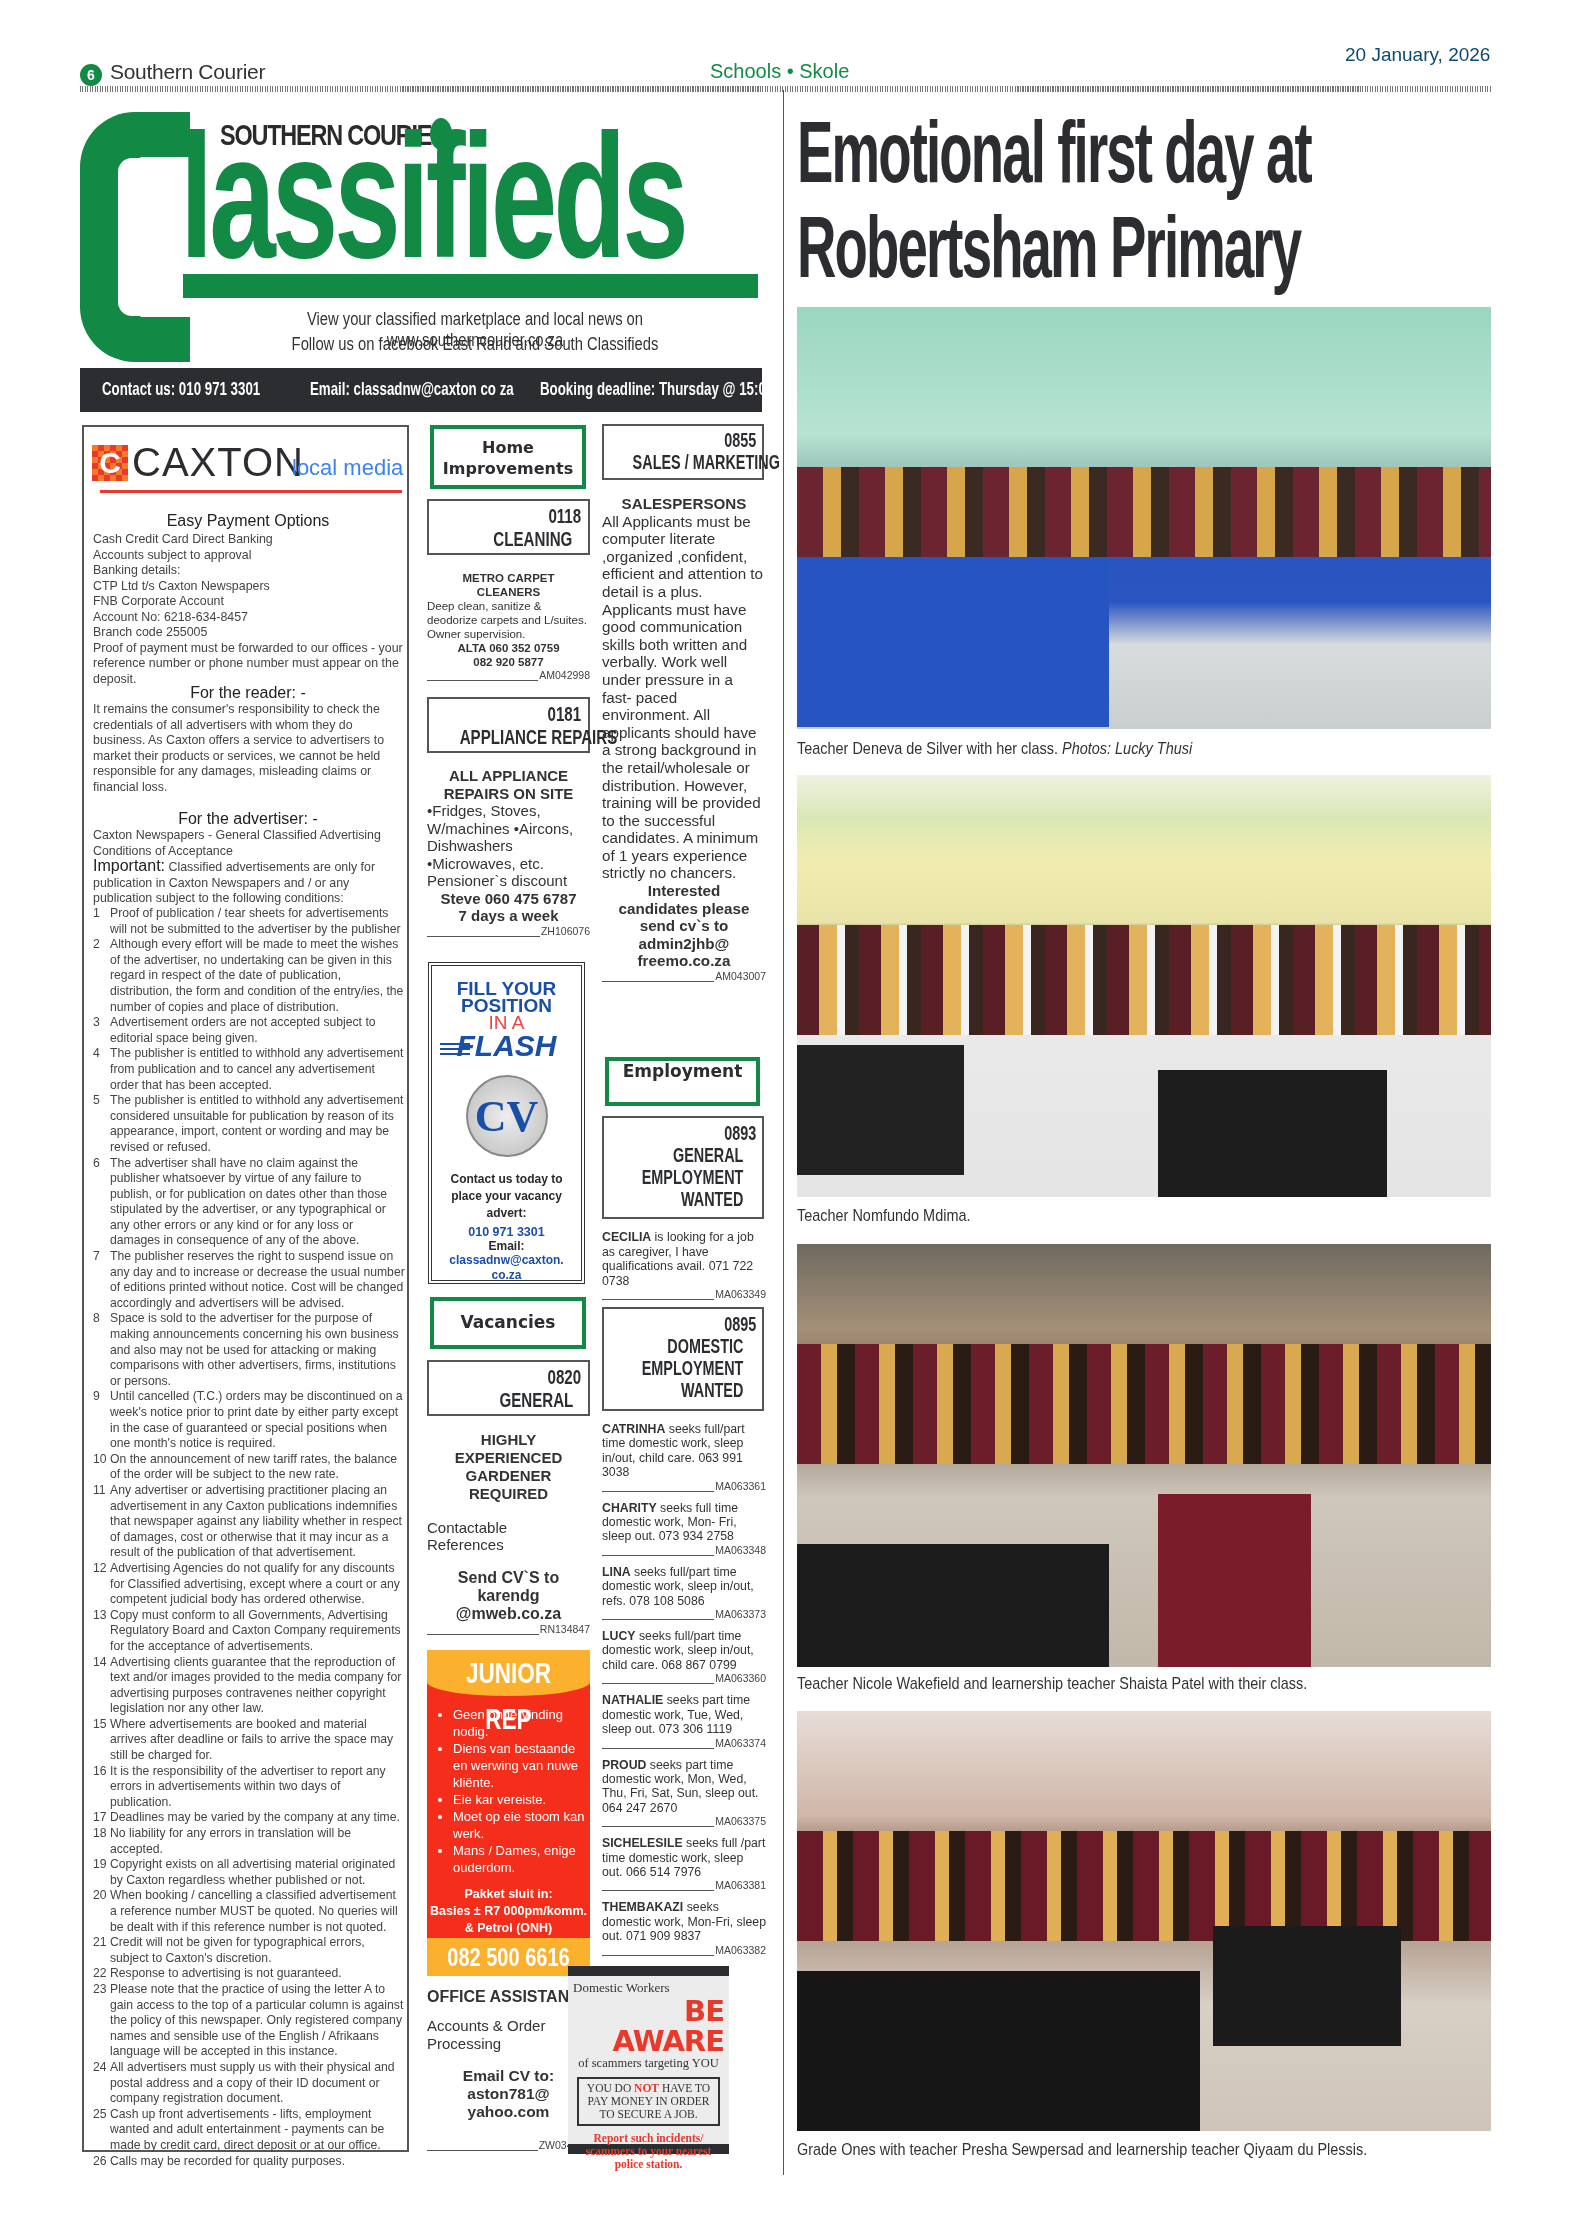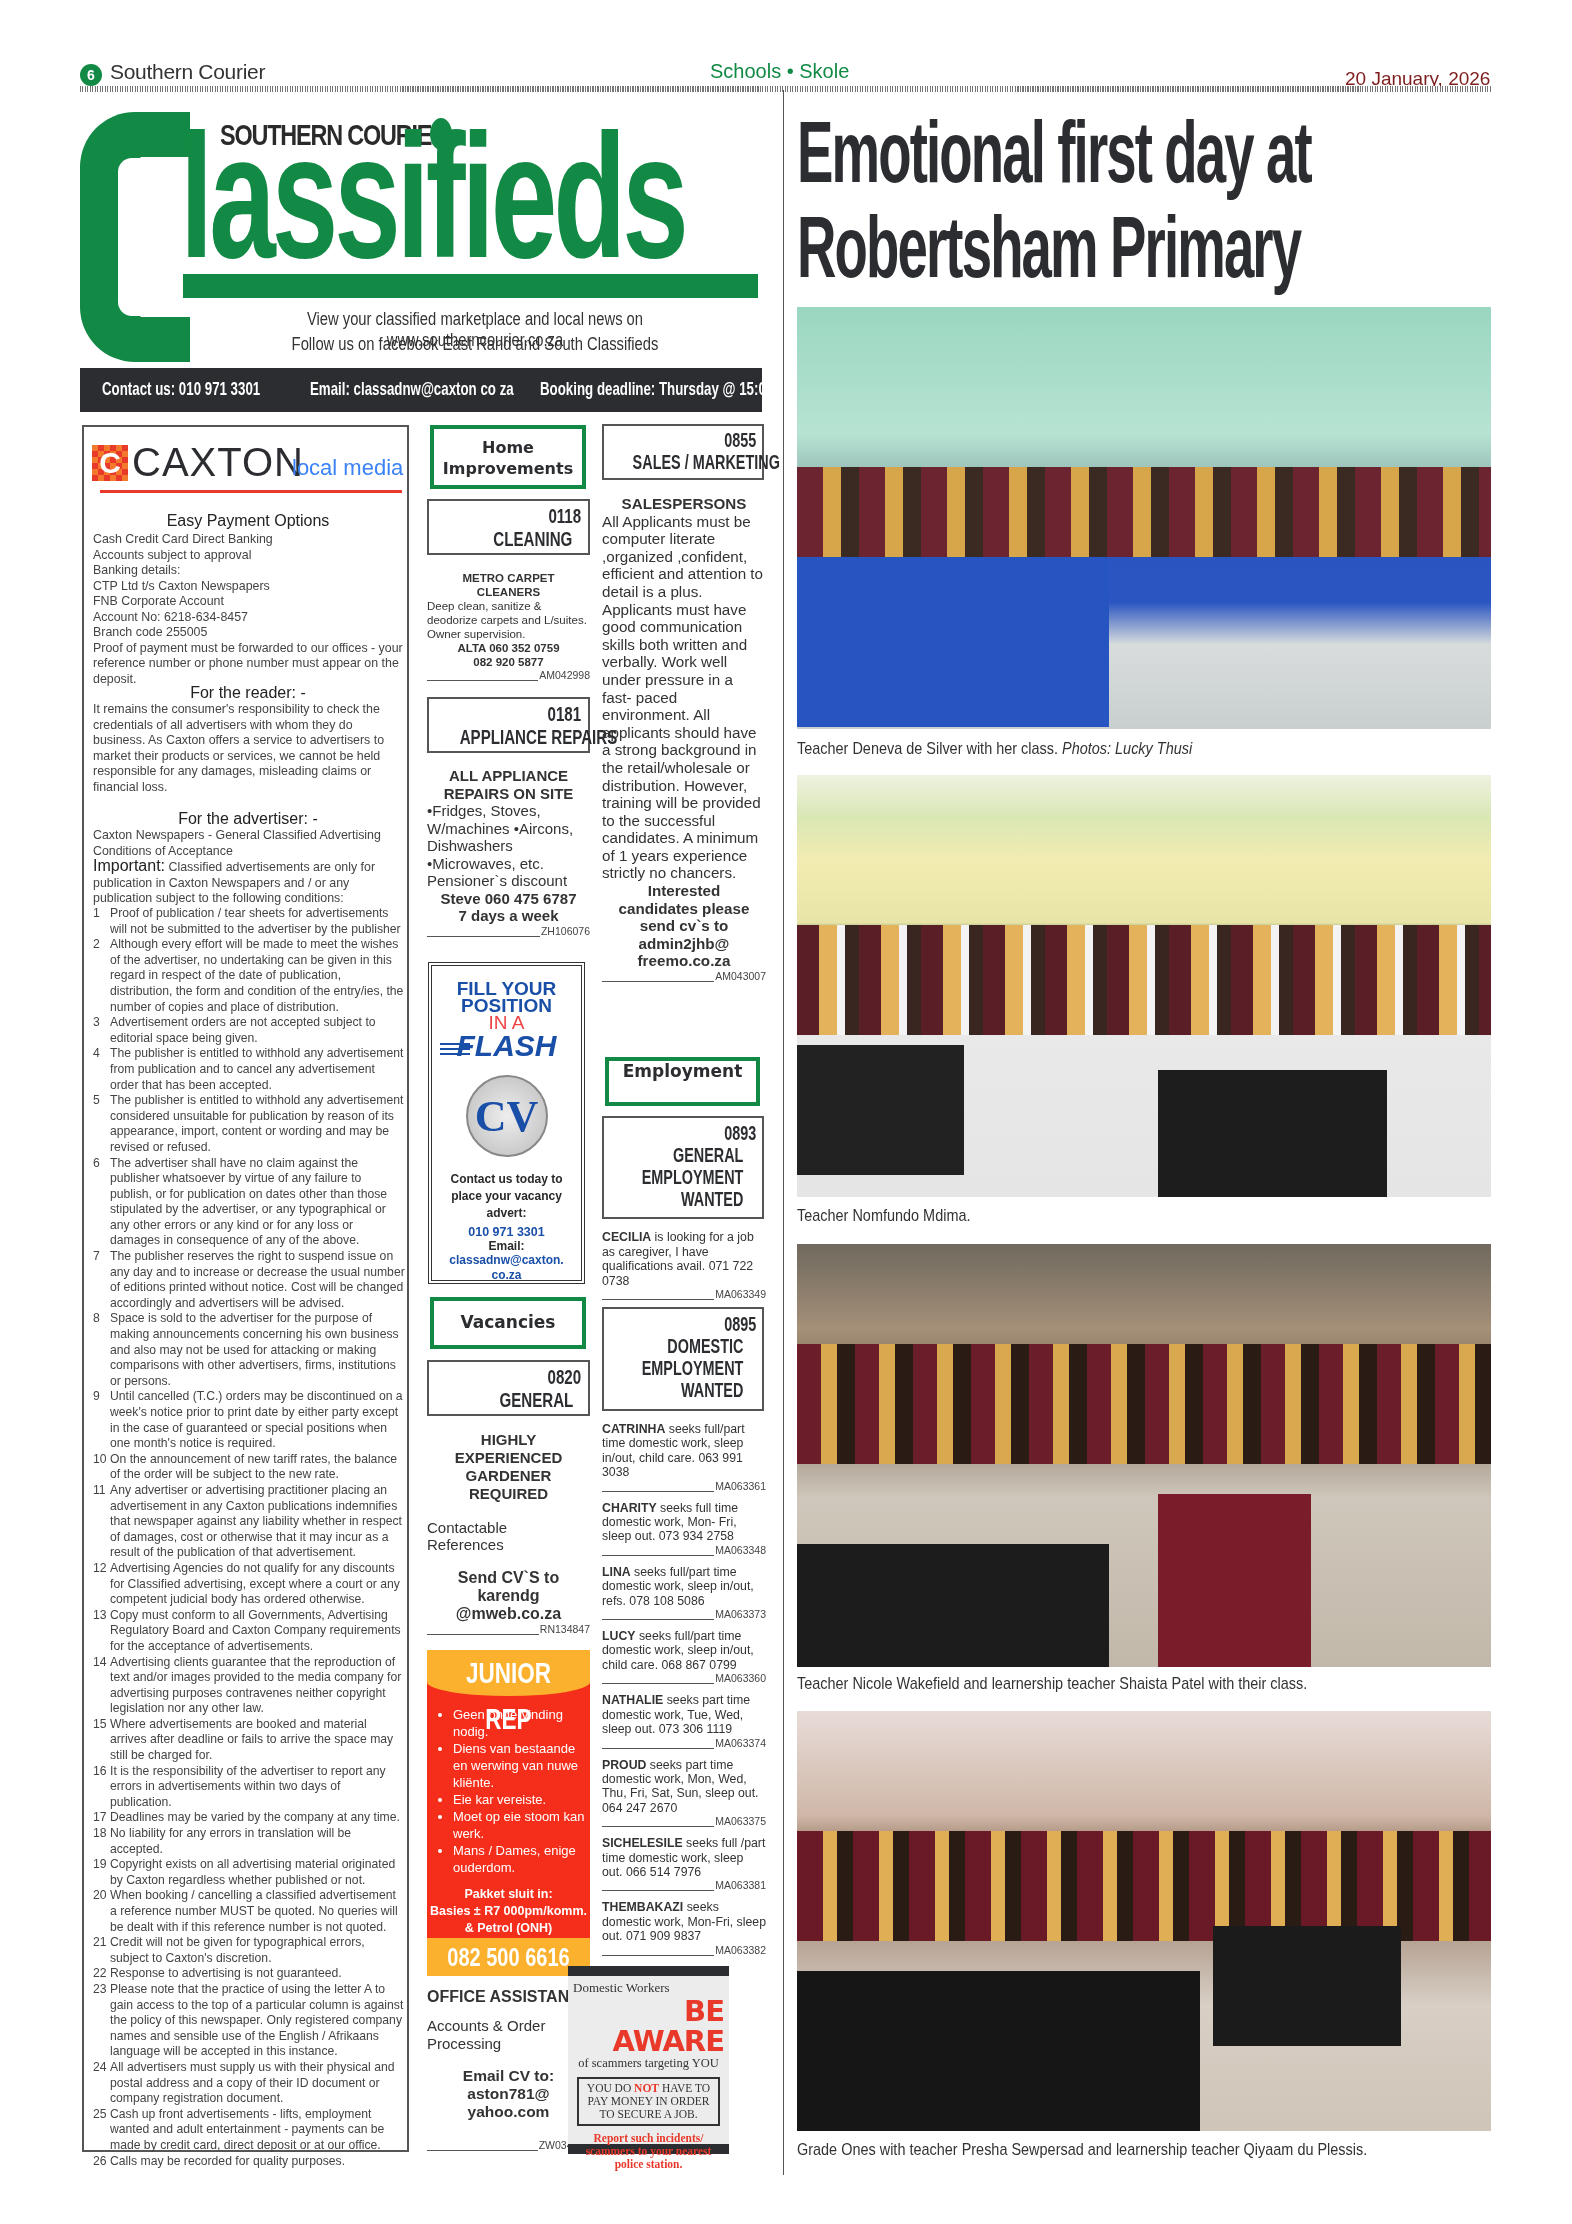--- a/index.html
+++ b/index.html
@@ -2,21 +2,21 @@
 <html><head>
 <meta charset="utf-8">
 <style>
 *{box-sizing:border-box;margin:0;padding:0}
 body{width:1572px;height:2224px;background:#fff;font-family:"Liberation Sans",sans-serif;color:#2a2a2a;position:relative;overflow:hidden}
 .abs{position:absolute}
 
 .page-num{left:80px;top:64px;width:22px;height:22px;border-radius:50%;background:#128a45;color:#fff;font-weight:bold;font-size:14px;text-align:center;line-height:22px}
 .pub-name{left:110px;top:60px;font-size:21px;color:#333;letter-spacing:-.3px}
 .section{left:710px;top:60px;font-size:20px;color:#128a45}
-.date{left:1345px;top:68px;font-size:19px;color:#7f1d1d}
+.date{left:1345px;top:44px;font-size:19px;color:#0c4a6e}
 .rule{left:80px;top:86px;width:1412px;height:6px;background:repeating-linear-gradient(90deg,#777 0 1px,#fff 1px 2.5px)}
 .vrule{left:783px;top:90px;width:1px;height:2085px;background:#555}
 .sc-title{left:220px;top:118px;font-size:30px;font-weight:bold;color:#2a2a2a;letter-spacing:-1.5px;transform:scaleX(.78);transform-origin:left top}
 .classifieds{left:180px;top:100px;font-size:176px;font-weight:bold;color:#128a45;letter-spacing:-6px;line-height:1;transform:scaleX(.68);transform-origin:left top}
 .green-bar{left:202px;top:274px;width:478px;height:23px;background:#128a45}
 .tag1{left:200px;top:309px;width:560px;text-align:center;font-size:18px;color:#333;transform:scaleX(.88)}
 .tag2{left:200px;top:334px;width:560px;text-align:center;font-size:18px;color:#333;transform:scaleX(.88)}
 .contact-bar{left:80px;top:368px;width:682px;height:44px;background:#2b2d31;color:#fff;font-weight:bold;font-size:19px}
 .contact-bar span{position:absolute;top:10px;transform:scaleX(.7);transform-origin:left top;white-space:nowrap}
 

